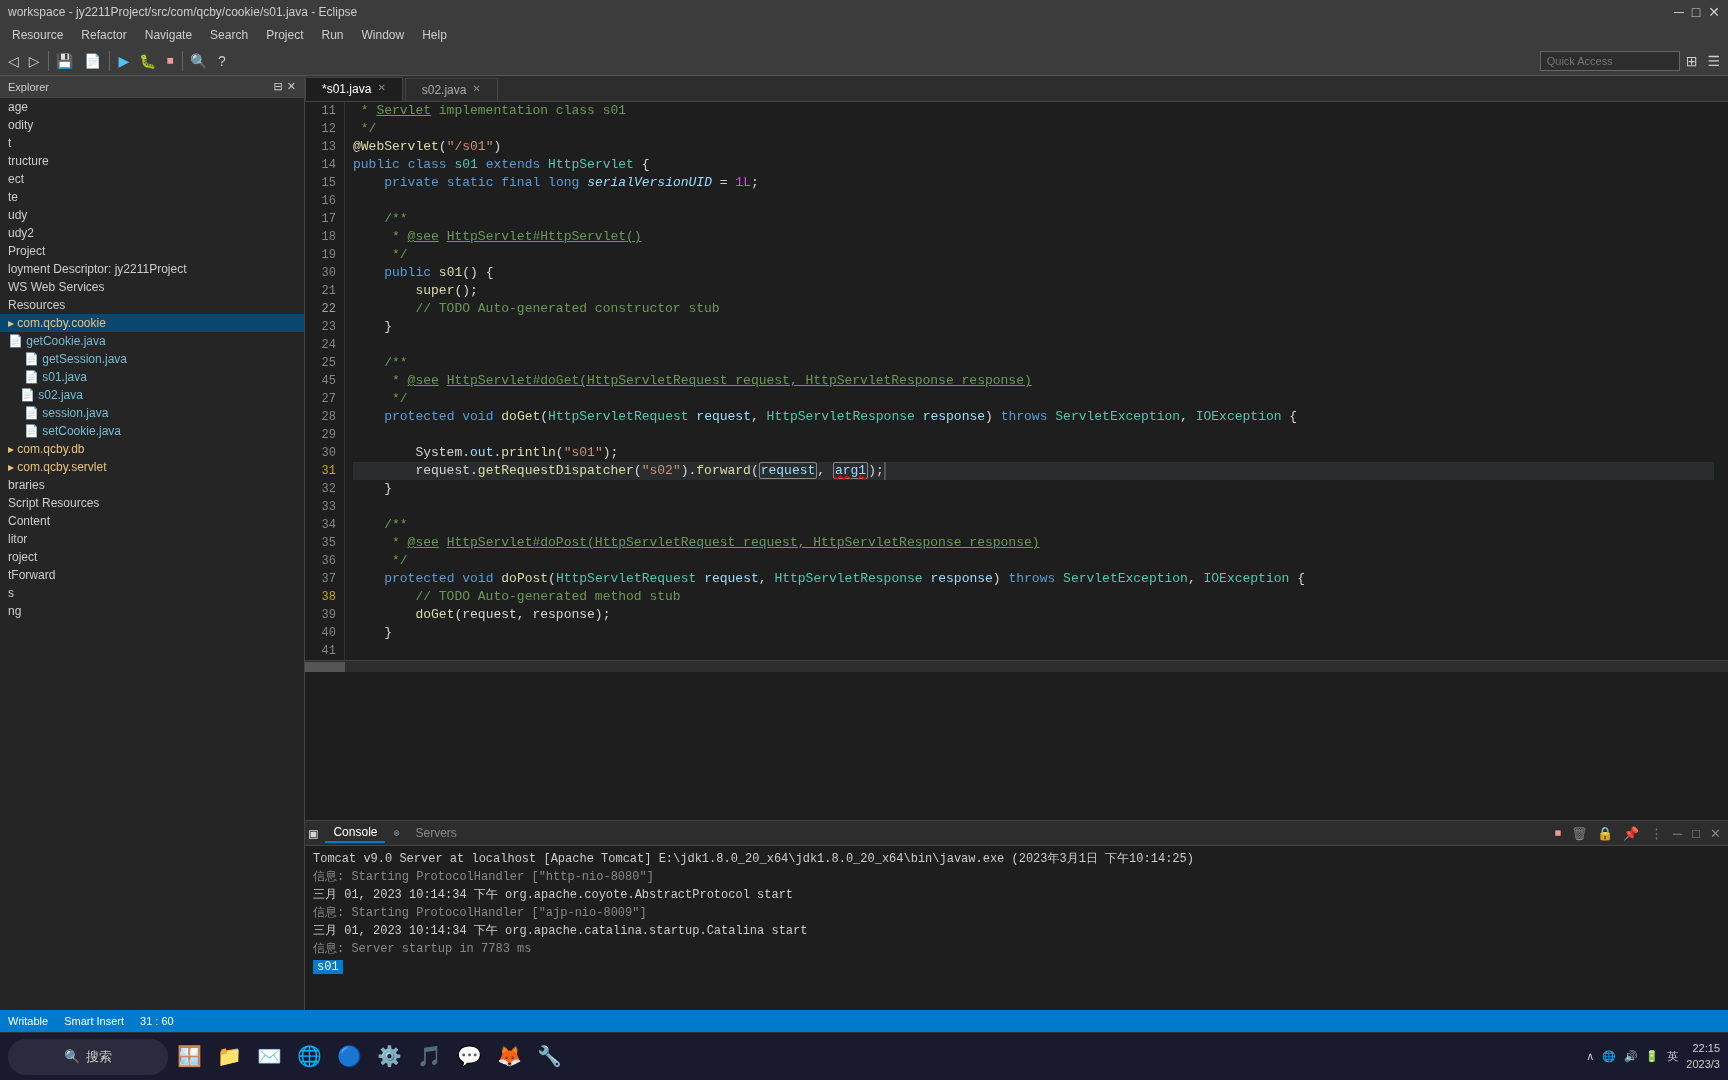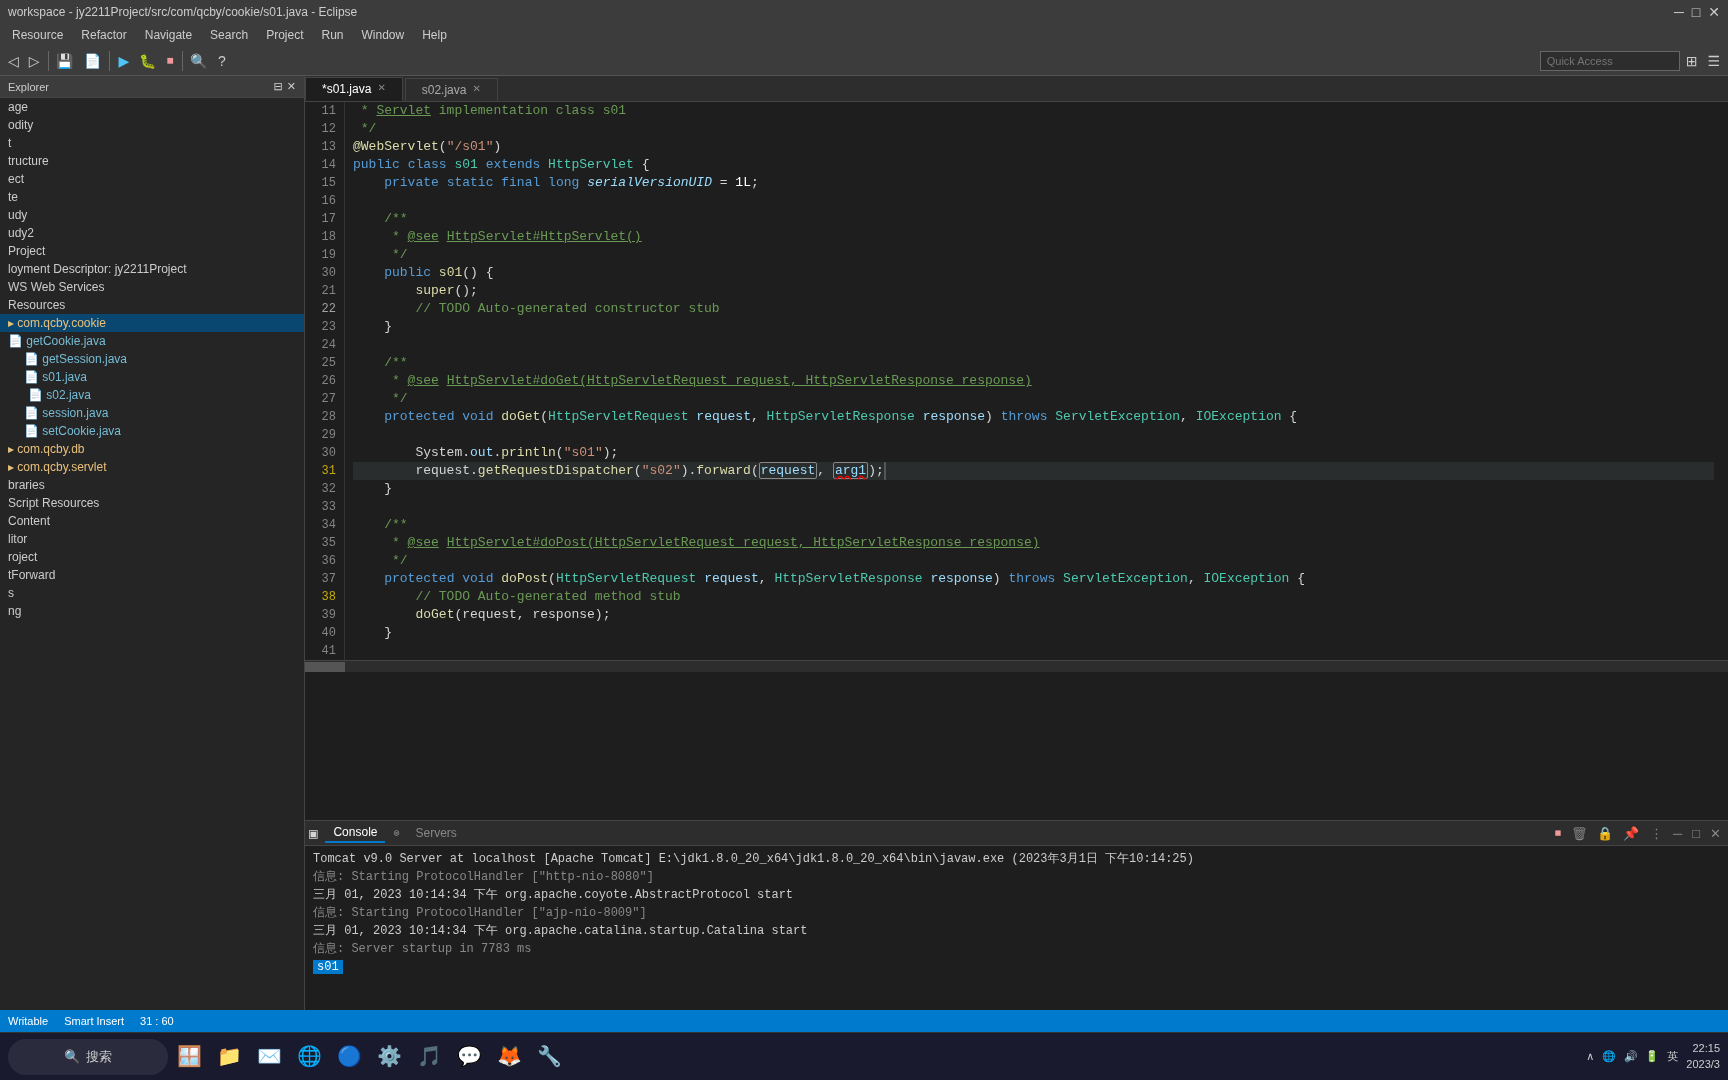--- a/index.html
+++ b/index.html
@@ -50,21 +50,21 @@
     .code-lines { flex: 1; padding-left: 8px; }
     .code-line { height: 18px; line-height: 18px; white-space: pre; position: relative; }
     .code-line.active-line { background: #2a2d2e; }
 
     
     .kw { color: #569cd6; }
     .type { color: #4ec9b0; }
     .str { color: #ce9178; }
     .comment { color: #6a9955; }
     .method { color: #dcdcaa; }
-    .number { color: #ffffff; }
+    .number { color: #d946ef; }
     .var-name { color: #9cdcfe; }
     .underline { text-decoration: underline; }
     .error-underline { text-decoration: underline wavy red; }
     .param-box { border: 1px solid #888; border-radius: 2px; padding: 0 1px; }
 
     
     .scroll-gutter { width: 14px; background: #1e1e1e; }
 
     
     .console-panel { height: 190px; background: #1e1e1e; border-top: 1px solid #444; display: flex; flex-direction: column; }
@@ -157,21 +157,21 @@
       <div class="sidebar-item">udy</div>
       <div class="sidebar-item">udy2</div>
       <div class="sidebar-item">Project</div>
       <div class="sidebar-item">loyment Descriptor: jy2211Project</div>
       <div class="sidebar-item">WS Web Services</div>
       <div class="sidebar-item">Resources</div>
       <div class="sidebar-item selected folder">▸ com.qcby.cookie</div>
       <div class="sidebar-item java-file" style="">📄 getCookie.java</div>
       <div class="sidebar-item java-file" style="padding-left:24px;">📄 getSession.java</div>
       <div class="sidebar-item java-file" style="padding-left:24px;">📄 s01.java</div>
-      <div class="sidebar-item java-file" style="padding-left:28px;">📄 s02.java</div>
+      <div class="sidebar-item java-file" style="padding-left:20px;">📄 s02.java</div>
       <div class="sidebar-item java-file" style="padding-left:24px;">📄 session.java</div>
       <div class="sidebar-item java-file" style="padding-left:24px;">📄 setCookie.java</div>
       <div class="sidebar-item folder">▸ com.qcby.db</div>
       <div class="sidebar-item folder">▸ com.qcby.servlet</div>
       <div class="sidebar-item">braries</div>
       <div class="sidebar-item">Script Resources</div>
       <div class="sidebar-item">Content</div>
       <div class="sidebar-item">litor</div>
       <div class="sidebar-item">roject</div>
       <div class="sidebar-item">tForward</div>
@@ -205,21 +205,21 @@
           <div>16</div>
           <div>17</div>
           <div>18</div>
           <div>19</div>
           <div>30</div>
           <div>21</div>
           <div style="color:#a3a3a3;">22</div>
           <div>23</div>
           <div>24</div>
           <div>25</div>
-          <div>26</div>
+          <div>45</div>
           <div>27</div>
           <div>28</div>
           <div>29</div>
           <div>30</div>
           <div style="color:#c5a90a;">31</div>
           <div>32</div>
           <div>33</div>
           <div>34</div>
           <div>35</div>
           <div>36</div>

